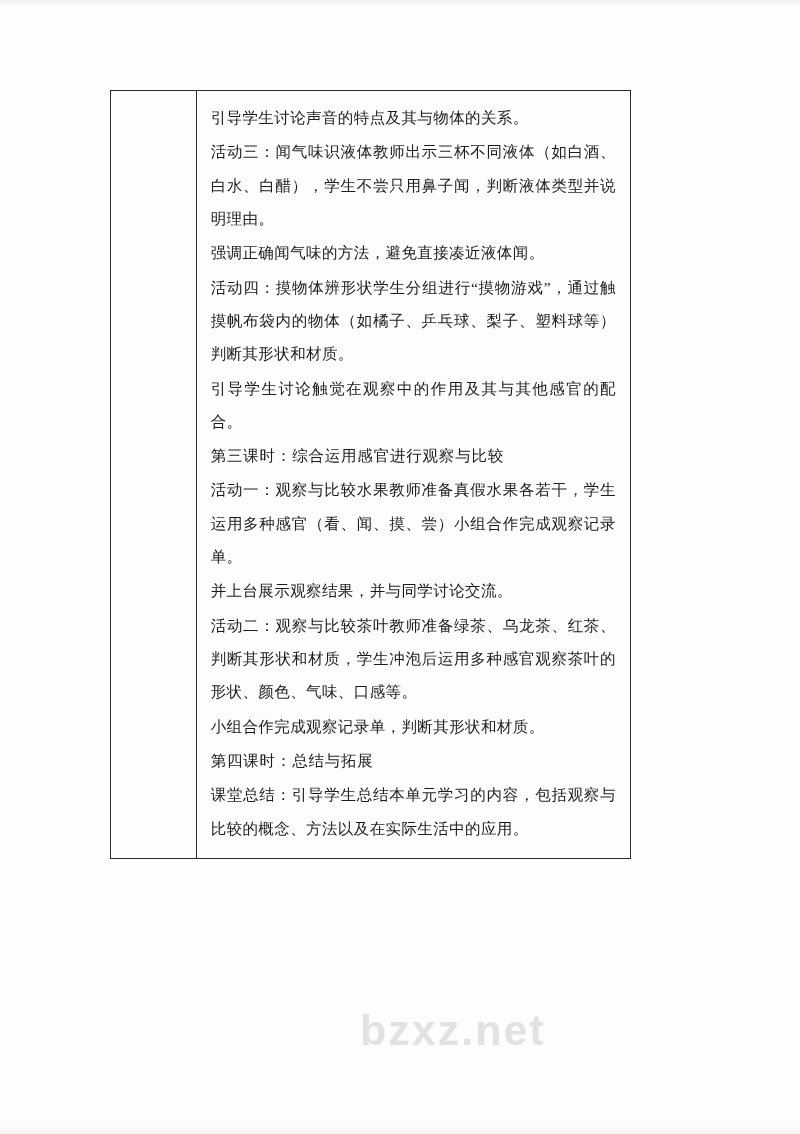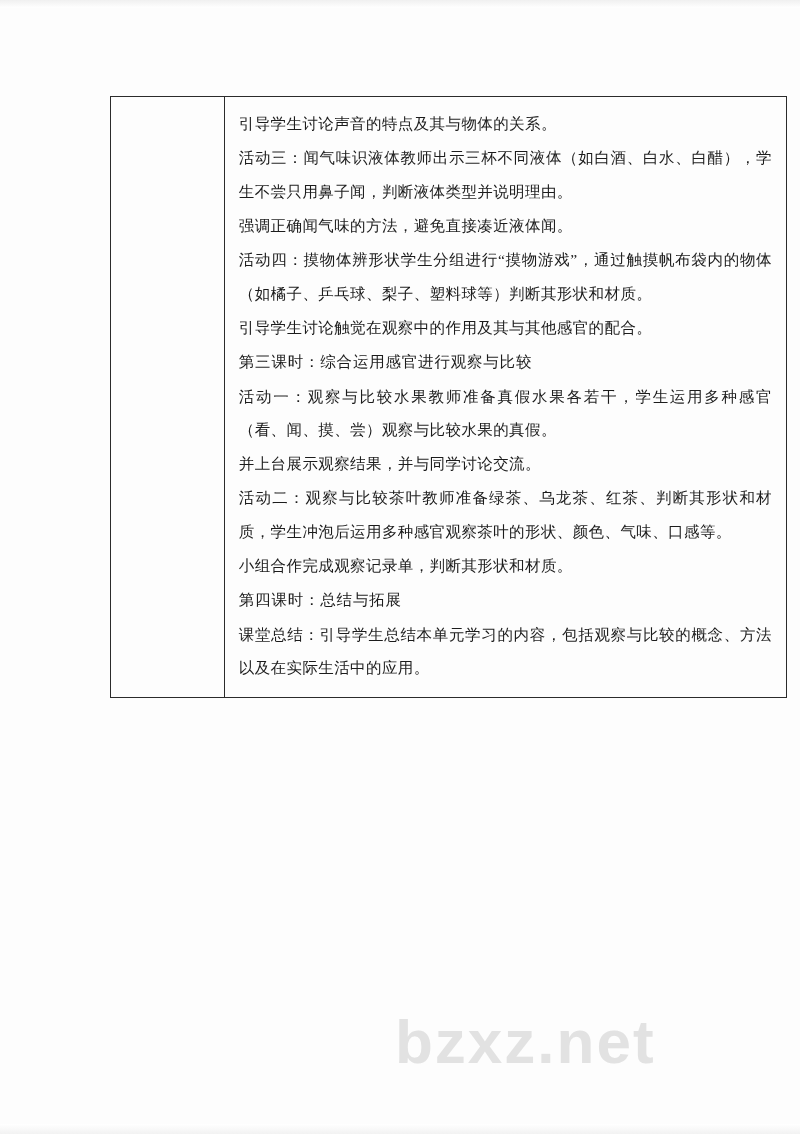--- a/index.html
+++ b/index.html
@@ -19,22 +19,22 @@
     left: 0;
     top: 0;
     width: 800px;
     height: 1134px;
     background: #fdfdfd;
   }
   
   .doc-table {
     position: absolute;
     left: 110px;
-    top: 96px;
-    width: 677px;
+    top: 90px;
+    width: 521px;
     border-collapse: collapse;
   }
   .doc-table td {
     border: 1px solid #2b2b2b;
     vertical-align: top;
     padding: 0;
   }
   .col-left {
     width: 100px;
     border-right: 1px solid #2b2b2b;
@@ -54,28 +54,27 @@
   }
   .para.bold {
     font-weight: normal;
     letter-spacing: 0.8px;
   }
   
   .watermark {
     position: absolute;
     left: 360px;
     top: 1006px;
-    font-size: 62px;
+    font-size: 43px;
     font-weight: bold;
     color: #e2e2e2;
     letter-spacing: 2px;
     font-family: "Liberation Sans", sans-serif;
     user-select: none;
     white-space: nowrap;
-    margin-left: 35px;
   }
   
   .scan-edge-top {
     position: absolute;
     left: 0; top: 0; width: 800px; height: 8px;
     background: linear-gradient(to bottom, #f0f0f0, #ffffff);
   }
   .scan-edge-bottom {
     position: absolute;
     left: 0; bottom: 0; width: 800px; height: 10px;
@@ -93,21 +92,21 @@
         <tr>
       <td class="col-left"></td>
       <td class="col-right">
         <div id="content-paragraphs">
               <div class="para">引导学生讨论声音的特点及其与物体的关系。</div>
               <div class="para">活动三：闻气味识液体教师出示三杯不同液体（如白酒、白水、白醋），学生不尝只用鼻子闻，判断液体类型并说明理由。</div>
               <div class="para">强调正确闻气味的方法，避免直接凑近液体闻。</div>
               <div class="para">活动四：摸物体辨形状学生分组进行“摸物游戏”，通过触摸帆布袋内的物体（如橘子、乒乓球、梨子、塑料球等）判断其形状和材质。</div>
               <div class="para">引导学生讨论触觉在观察中的作用及其与其他感官的配合。</div>
               <div class="para bold">第三课时：综合运用感官进行观察与比较</div>
-              <div class="para">活动一：观察与比较水果教师准备真假水果各若干，学生运用多种感官（看、闻、摸、尝）观察与比较水果的真假。</div>
+              <div class="para">活动一：观察与比较水果教师准备真假水果各若干，学生运用多种感官（看、闻、摸、尝）小组合作完成观察记录单。</div>
               <div class="para">并上台展示观察结果，并与同学讨论交流。</div>
               <div class="para">活动二：观察与比较茶叶教师准备绿茶、乌龙茶、红茶、判断其形状和材质，学生冲泡后运用多种感官观察茶叶的形状、颜色、气味、口感等。</div>
               <div class="para">小组合作完成观察记录单，判断其形状和材质。</div>
               <div class="para bold">第四课时：总结与拓展</div>
               <div class="para">课堂总结：引导学生总结本单元学习的内容，包括观察与比较的概念、方法以及在实际生活中的应用。</div>
             </div>
       </td>
     </tr>
   </tbody>
     </table>

